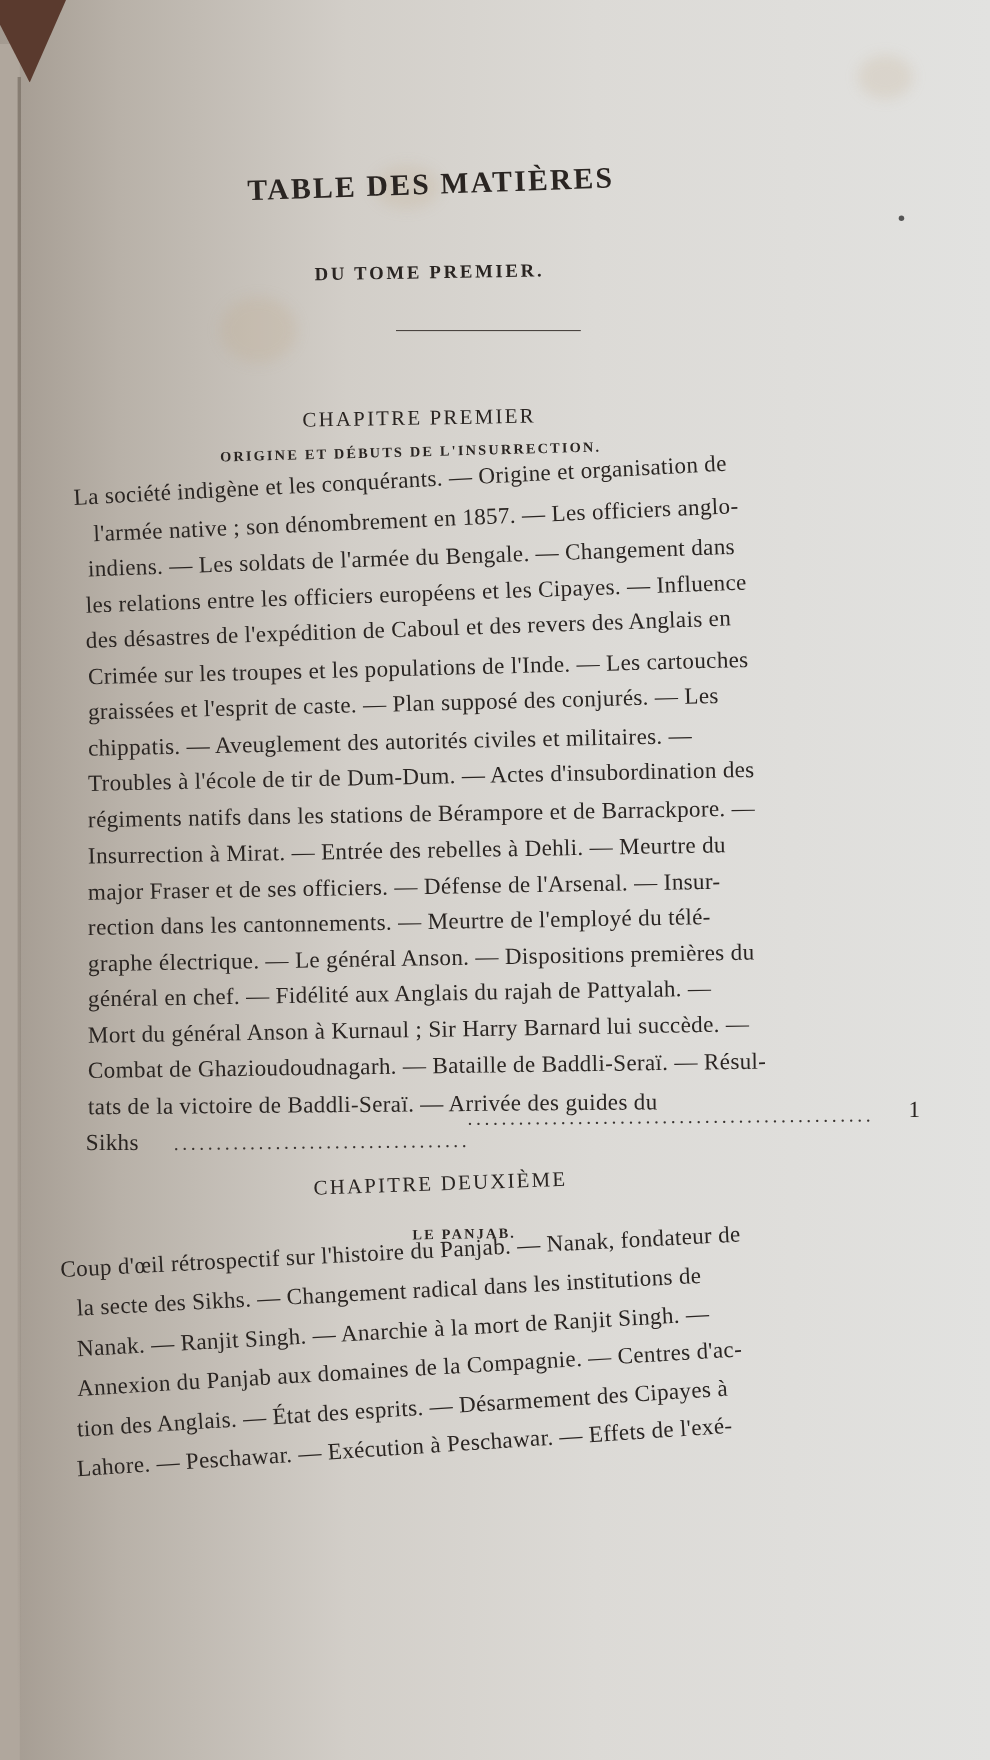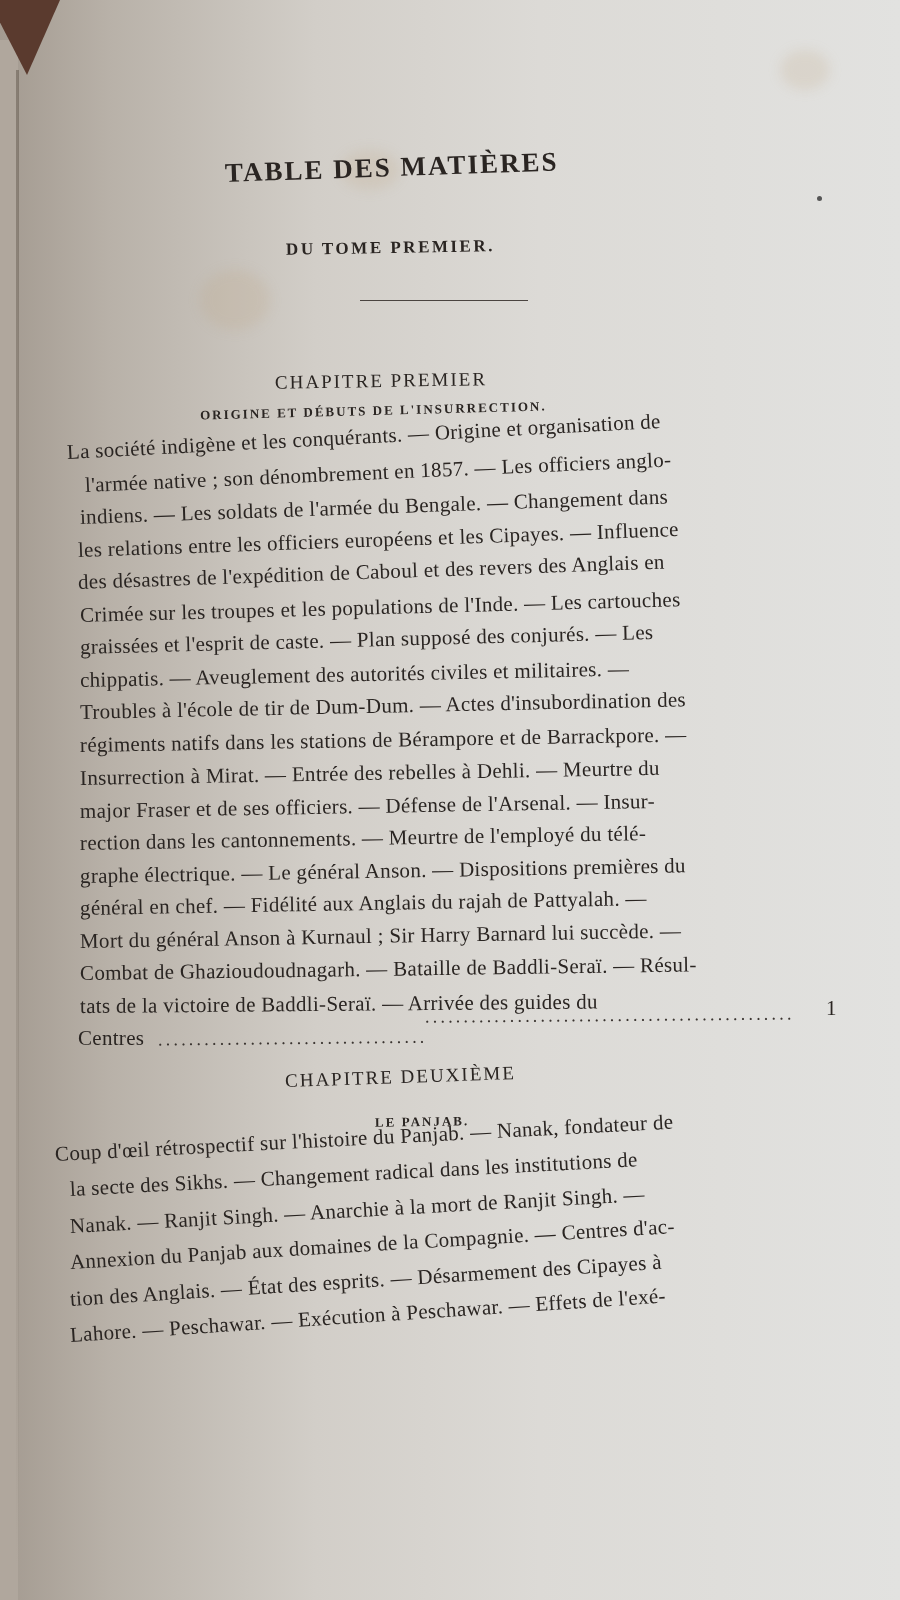--- a/index.html
+++ b/index.html
@@ -93,21 +93,21 @@
     <div class="line" style="left:60px;top:766px;transform:rotate(-1deg);">Insurrection à Mirat. — Entrée des rebelles à Dehli. — Meurtre du</div>
     <div class="line" style="left:60px;top:799px;transform:rotate(-1deg);">major Fraser et de ses officiers. — Défense de l'Arsenal. — Insur-</div>
     <div class="line" style="left:60px;top:831px;transform:rotate(-1deg);">rection dans les cantonnements. — Meurtre de l'employé du télé-</div>
     <div class="line" style="left:60px;top:864px;transform:rotate(-1deg);">graphe électrique. — Le général Anson. — Dispositions premières du</div>
     <div class="line" style="left:60px;top:896px;transform:rotate(-1deg);">général en chef. — Fidélité aux Anglais du rajah de Pattyalah. —</div>
     <div class="line" style="left:60px;top:929px;transform:rotate(-1deg);">Mort du général Anson à Kurnaul ; Sir Harry Barnard lui succède. —</div>
     <div class="line" style="left:60px;top:961px;transform:rotate(-0.8deg);">Combat de Ghazioudoudnagarh. — Bataille de Baddli-Seraï. — Résul-</div>
     <div class="line" style="left:60px;top:994px;transform:rotate(-0.5deg);">tats de la victoire de Baddli-Seraï. — Arrivée des guides du</div>
     <div class="leader" style="left:405px;top:1005px;transform:rotate(-0.5deg);">................................................</div>
     <div class="page-num" style="left:806px;top:996px;">1</div>
-    <div class="line" style="left:58px;top:1026px;">Centres</div>
+    <div class="line" style="left:58px;top:1026px;">Sikhs</div>
     <div class="leader" style="left:138px;top:1028px;transform:rotate(-0.6deg);">...................................</div>
   </div>
 
   <div class="chap-title" style="left:265px;top:1066px;transform:rotate(-2deg);">CHAPITRE DEUXIÈME</div>
   <div class="chap-sub" style="left:355px;top:1114px;transform:rotate(-1deg);">LE PANJAB.</div>
 
   <div class="lines">
     <div class="line" style="left:35px;top:1142px;transform:rotate(-3deg);">Coup d'œil rétrospectif sur l'histoire du Panjab. — Nanak, fondateur de</div>
     <div class="line" style="left:50px;top:1177px;transform:rotate(-3deg);">la secte des Sikhs. — Changement radical dans les institutions de</div>
     <div class="line" style="left:50px;top:1214px;transform:rotate(-3.2deg);">Nanak. — Ranjit Singh. — Anarchie à la mort de Ranjit Singh. —</div>

